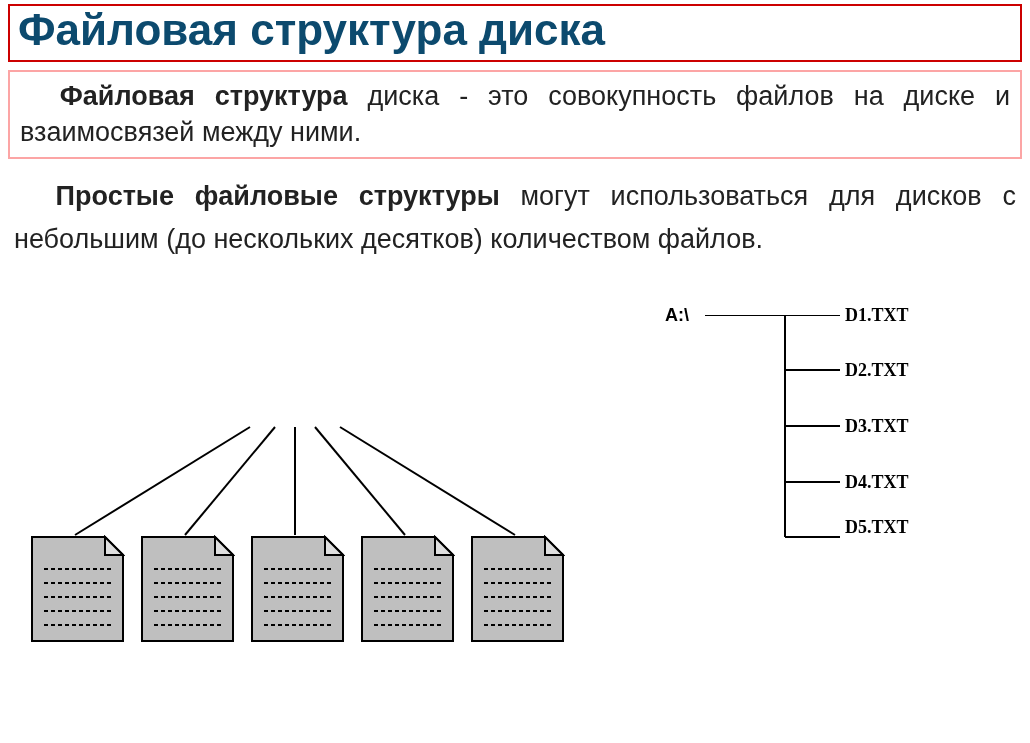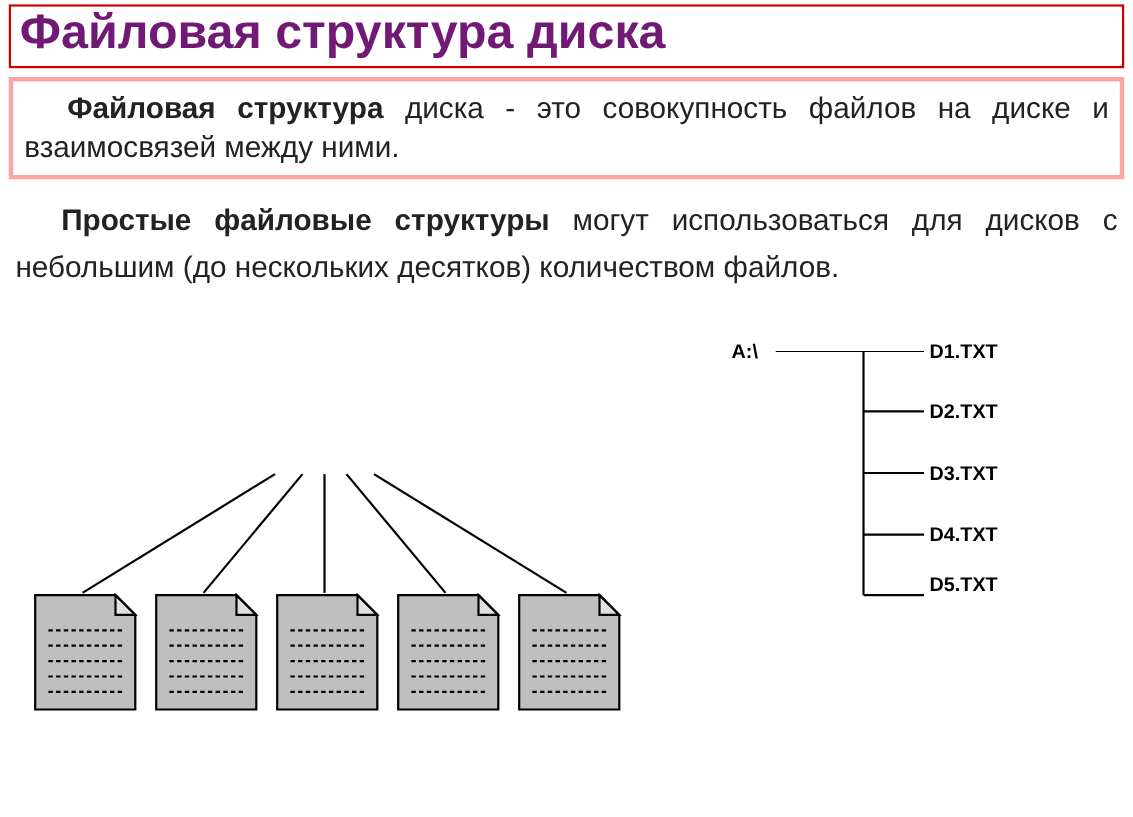--- a/index.html
+++ b/index.html
@@ -9,27 +9,27 @@
       font-family: Verdana, Arial, sans-serif;
       background: #fff;
       position: relative;
     }
     .title-box {
       border: 2px solid #c00;
       margin: 4px 8px 8px 8px;
       padding: 2px 8px 8px 8px;
     }
     .title-box h1 {
-      color: #701a75;
+      color: #0c4a6e;
       font-size: 44px;
       font-weight: 700;
       line-height: 1;
     }
     .def-box {
-      border: 4px solid #fca5a5;
+      border: 2px solid #fca5a5;
       margin: 6px 8px 16px 8px;
       padding: 6px 10px;
     }
     .def-box p {
       font-size: 27px;
       color: #222;
       line-height: 1.35;
       text-align: justify;
     }
     .def-box .b { font-weight: 700; }
@@ -68,20 +68,21 @@
       color: #000;
     }
     .tree-root {
       position: absolute;
       left: 0;
       top: 0;
     }
     .tree-branch-label {
       position: absolute;
       left: 180px;
+      font-family: Liberation Serif, serif;
     }
     svg { display: block; }
   </style>
 </head>
 <body>
 
 <div class="title-box">
   <h1>Файловая структура диска</h1>
 </div>
 

